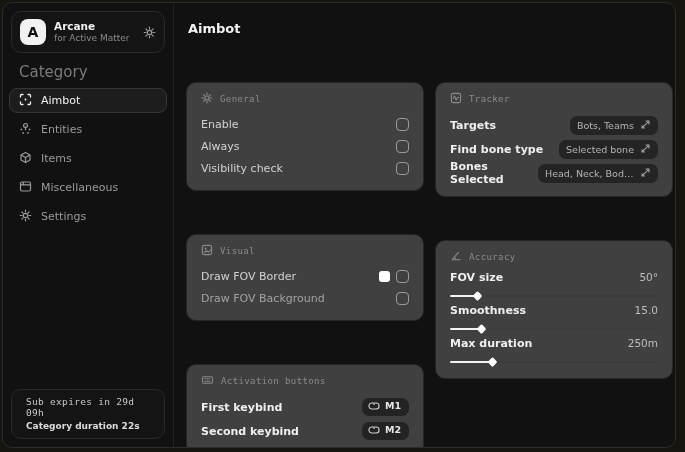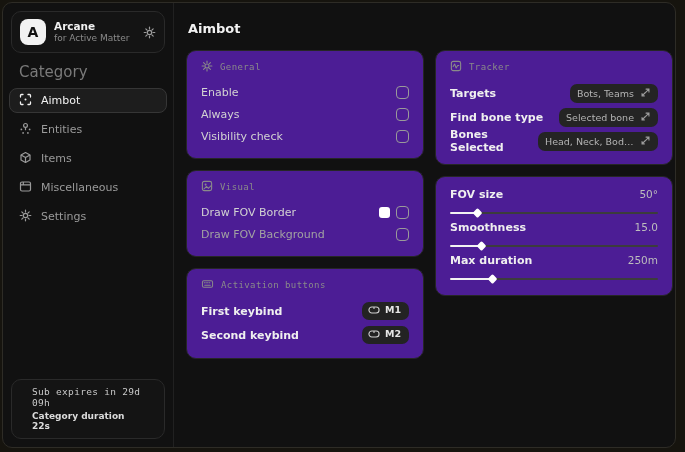--- a/index.html
+++ b/index.html
@@ -33,32 +33,33 @@
   .nav { padding:0 6px; }
   .nav-item {
     height:25px; display:flex; align-items:center; gap:9px;
     padding:0 9px; margin-bottom:4px; border:1px solid transparent;
     border-radius:8px; font-size:11px; color:#9a9a9a; cursor:pointer;
   }
   .nav-item.selected { background:#1d1d1d; border-color:#363636; color:#f2f2f2; }
   .nav-item svg { flex-shrink:0; }
   .side-footer {
     position:absolute; left:8px; right:8px; bottom:8px;
-    border:1px solid #2a2a2a; border-radius:10px; padding:6px 20px 7px; background:#141414;
+    border:1px solid #2a2a2a; border-radius:10px; padding:6px 14px 7px; background:#141414;
   }
   .foot-line1 { font-family:"DejaVu Sans Mono","Liberation Mono",monospace; font-size:9.5px; color:#c9c9c9; letter-spacing:0.3px; }
   .foot-line2 { font-size:9px; font-weight:bold; color:#dcdcdc; margin-top:3px; }
   
   .main { flex:1; padding:10px 12px; }
   .page-title { font-size:13px; font-weight:bold; color:#f2f2f2; margin:8px 0 14px 2px; }
   .cols { display:flex; gap:11px; align-items:flex-start; }
   .col { width:238px; display:flex; flex-direction:column; gap:11px; }
   .card {
-    background:#4c1d95; border:1px solid #262626; border-radius:10px;
+    background:#404040; border:1px solid #262626; border-radius:10px;
     padding:9px 14px 11px;
+    margin-top:32px;
   }
   .card-head {
     display:flex; align-items:center; gap:7px;
     font-family:"DejaVu Sans Mono","Liberation Mono",monospace;
     font-size:9px; color:#8a8a8a; letter-spacing:0.4px; margin-bottom:7px;
   }
   .card-head svg { color:#8a8a8a; }
   .row { display:flex; align-items:center; justify-content:space-between; height:22px; }
   .row-lg { height:24px; }
   .lbl { font-size:11px; color:#d2d2d2; }
@@ -315,20 +316,26 @@
             <span class="drop-pill" style="max-width:120px">
               <span class="drop-text">Head, Neck, Body, Pe..</span>
               <span><svg width="11" height="11" viewBox="0 0 13 13">
                     <use href="#i-expand"></use>
                   </svg></span>
             </span>
           </div>
         </div>
 
         <div class="card">
+          <div class="card-head">
+            <span><svg width="12" height="12" viewBox="0 0 13 13">
+                  <use href="#i-angle"></use>
+                </svg></span>
+            <span>Accuracy</span>
+          </div>
 
           <div class="slide-group">
             <div class="slide-head">
               <span class="lbl-strong">FOV size</span>
               <span class="slide-val">50°</span>
             </div>
             <div class="track">
               <div class="fill" style="width: 13%;"></div>
               <div class="thumb" style="left: 13%;"></div>
             </div>

